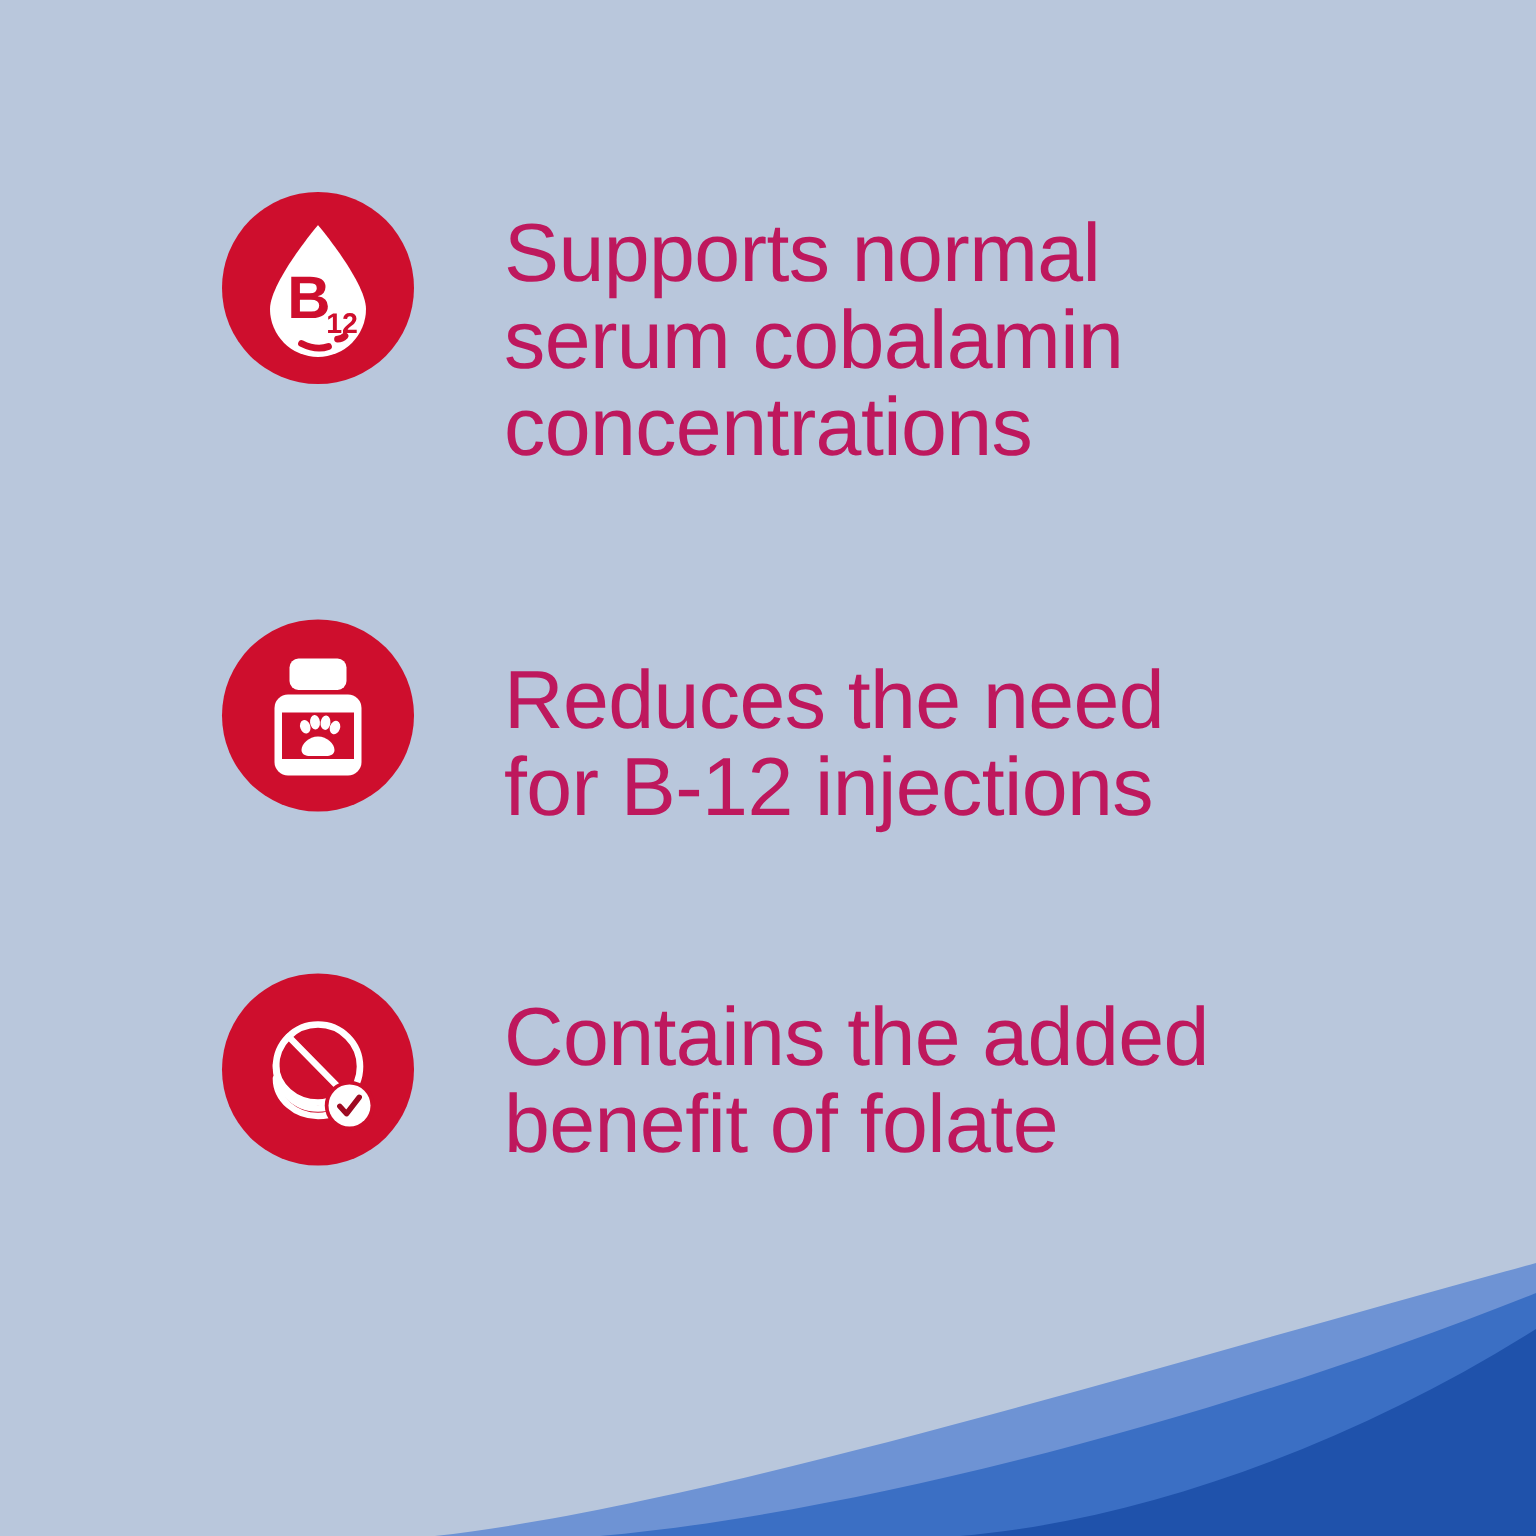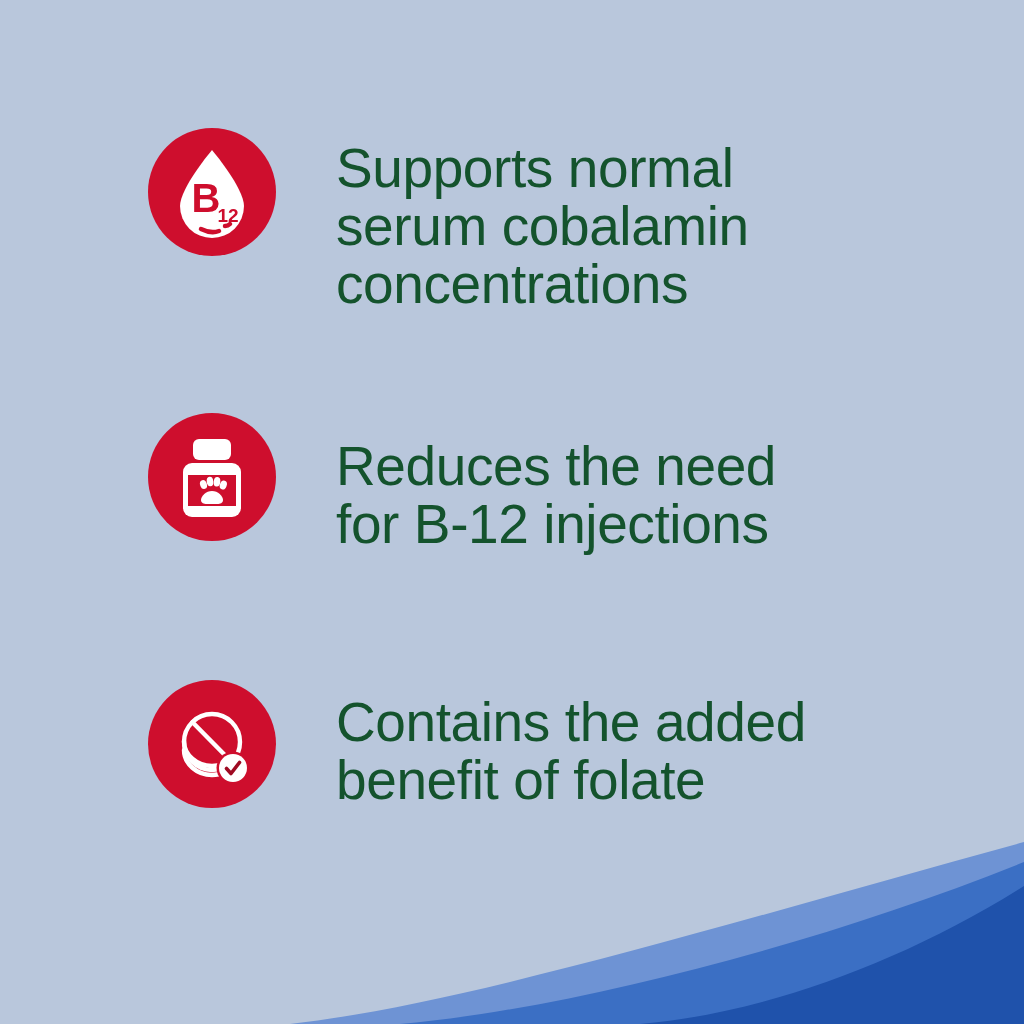--- a/index.html
+++ b/index.html
@@ -39,21 +39,21 @@
     height: 1024px;
   }
   .benefit-row {
     position: absolute;
     left: 148px;
     display: flex;
     align-items: flex-start;
   }
   .benefit-row.row-0 { top: 128px; }
   .benefit-row.row-1 { top: 413px; }
-  .benefit-row.row-2 { top: 680px; justify-content: space-between; }
+  .benefit-row.row-2 { top: 649px; justify-content: space-between; }
 
   .benefit-icon {
     flex: 0 0 auto;
     width: 128px;
     height: 128px;
     border-radius: 50%;
     background: #ce0e2d;
     position: relative;
   }
   .benefit-icon svg {
@@ -61,21 +61,21 @@
     left: 0;
     top: 0;
     width: 128px;
     height: 128px;
     display: block;
   }
 
   .benefit-text {
     flex: 0 0 auto;
     margin-left: 60px;
-    color: #14532d;
+    color: #be185d;
     font-size: 55px;
     line-height: 58px;
     letter-spacing: -0.4px;
     font-weight: 400;
     white-space: pre-line;
     max-width: 600px;
   }
   .benefit-row.row-0 .benefit-text { margin-top: 11px; }
   .benefit-row.row-1 .benefit-text { margin-top: 24px; }
   .benefit-row.row-2 .benefit-text { margin-top: 13px; }

